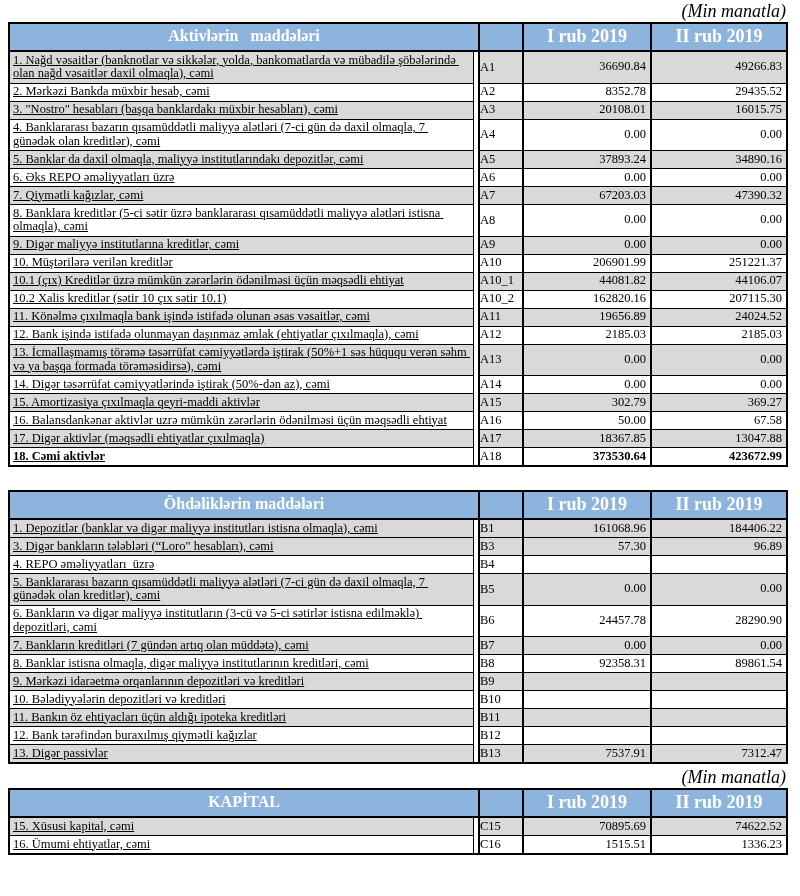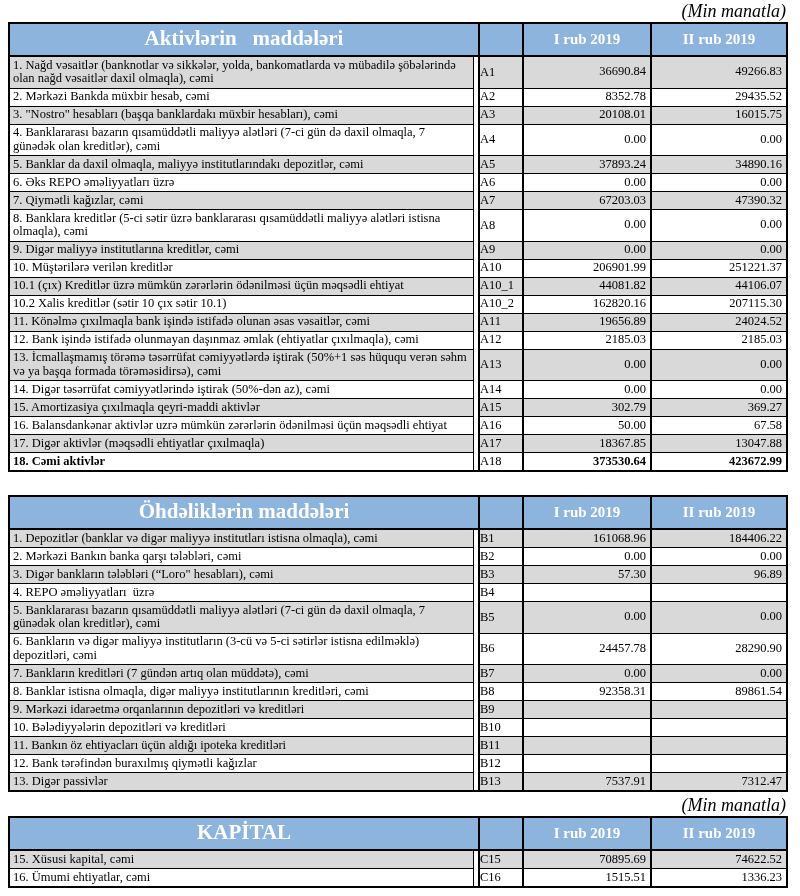--- a/index.html
+++ b/index.html
@@ -22,30 +22,31 @@
   .gap-between { height:20px; }
   col.c-desc  { width:464px; }
   col.c-gap   { width:6px; }
   col.c-code  { width:44px; }
   col.c-val1  { width:128px; }
   col.c-val2  { width:136px; }
   thead th {
     background:var(--header-bg,#8DB4DC); color:var(--header-text,#fff);
     font-weight:bold; border:2px solid var(--border-color,#000);
   }
-  th.title { font-size:21px; white-space:pre; padding:2px 0 4px 0; text-align:center; }
-  th.colhead { font-size:15px; padding:2px 0 3px 0; text-align:center; }
+  th.title { font-size:16px; white-space:pre; padding:2px 0 4px 0; text-align:center; }
+  th.colhead { font-size:18px; padding:2px 0 3px 0; text-align:center; }
   tbody td {
     border:1px solid var(--border-color,#000);
     font-size:12.5px; line-height:13.5px; vertical-align:middle;
   }
   td.desc {
     padding:1.5px 3px 2px 3px; white-space:pre-wrap;
     border-left:2px solid var(--border-color,#000);
     border-right:1.5px solid var(--border-color,#000);
+    text-decoration:underline;
   }
   td.spacer { border-top:none; border-bottom:none; background:#fff; }
   td.code {
     text-align:left;
     border-left:2px solid var(--border-color,#000);
     border-right:2px solid var(--border-color,#000);
   }
   td.val {
     text-align:right; padding:1.5px 4px 2px 2px;
     border-left:2px solid var(--border-color,#000);
@@ -241,27 +242,20 @@
       </tr>
     </thead>
     <tbody>
         <tr class="shade">
     <td class="desc">1. Depozitlər (banklar və digər maliyyə institutları istisna olmaqla), cəmi</td>
     <td class="spacer"></td>
     <td class="code">B1</td>
     <td class="val">161068.96</td>
     <td class="val">184406.22</td>
   </tr>
-        <tr class="plain">
-    <td class="desc">2. Mərkəzi Bankın banka qarşı tələbləri, cəmi</td>
-    <td class="spacer"></td>
-    <td class="code">B2</td>
-    <td class="val">0.00</td>
-    <td class="val">0.00</td>
-  </tr>
         <tr class="shade">
     <td class="desc">3. Digər bankların tələbləri (“Loro" hesabları), cəmi</td>
     <td class="spacer"></td>
     <td class="code">B3</td>
     <td class="val">57.30</td>
     <td class="val">96.89</td>
   </tr>
         <tr class="plain">
     <td class="desc">4. REPO əməliyyatları  üzrə</td>
     <td class="spacer"></td>

